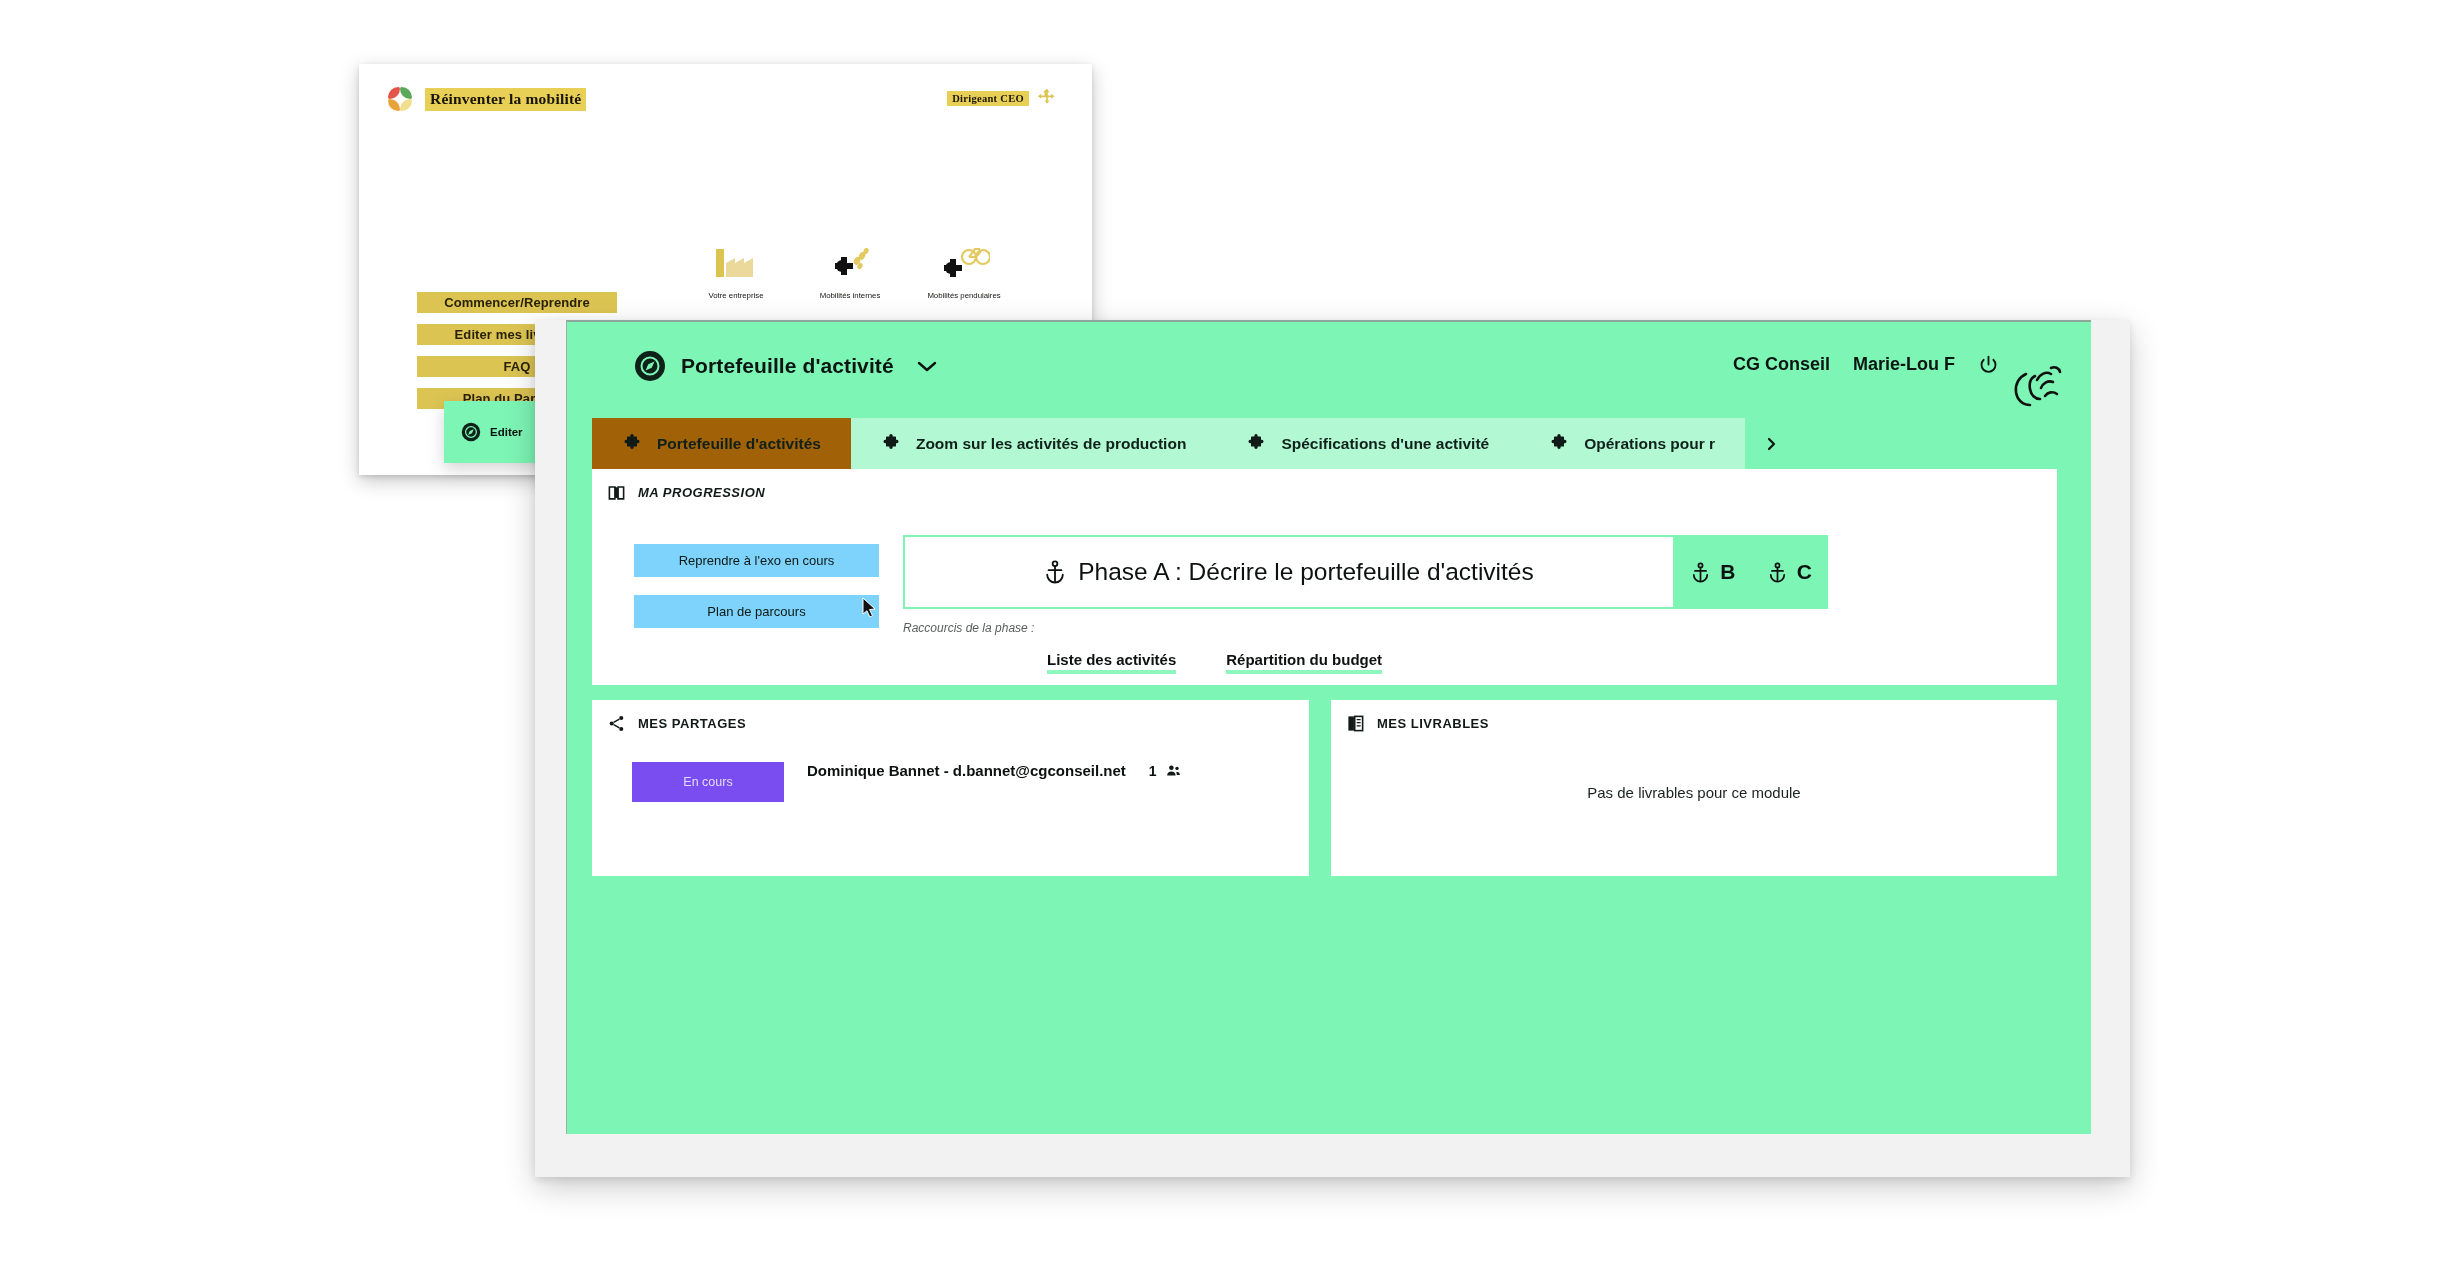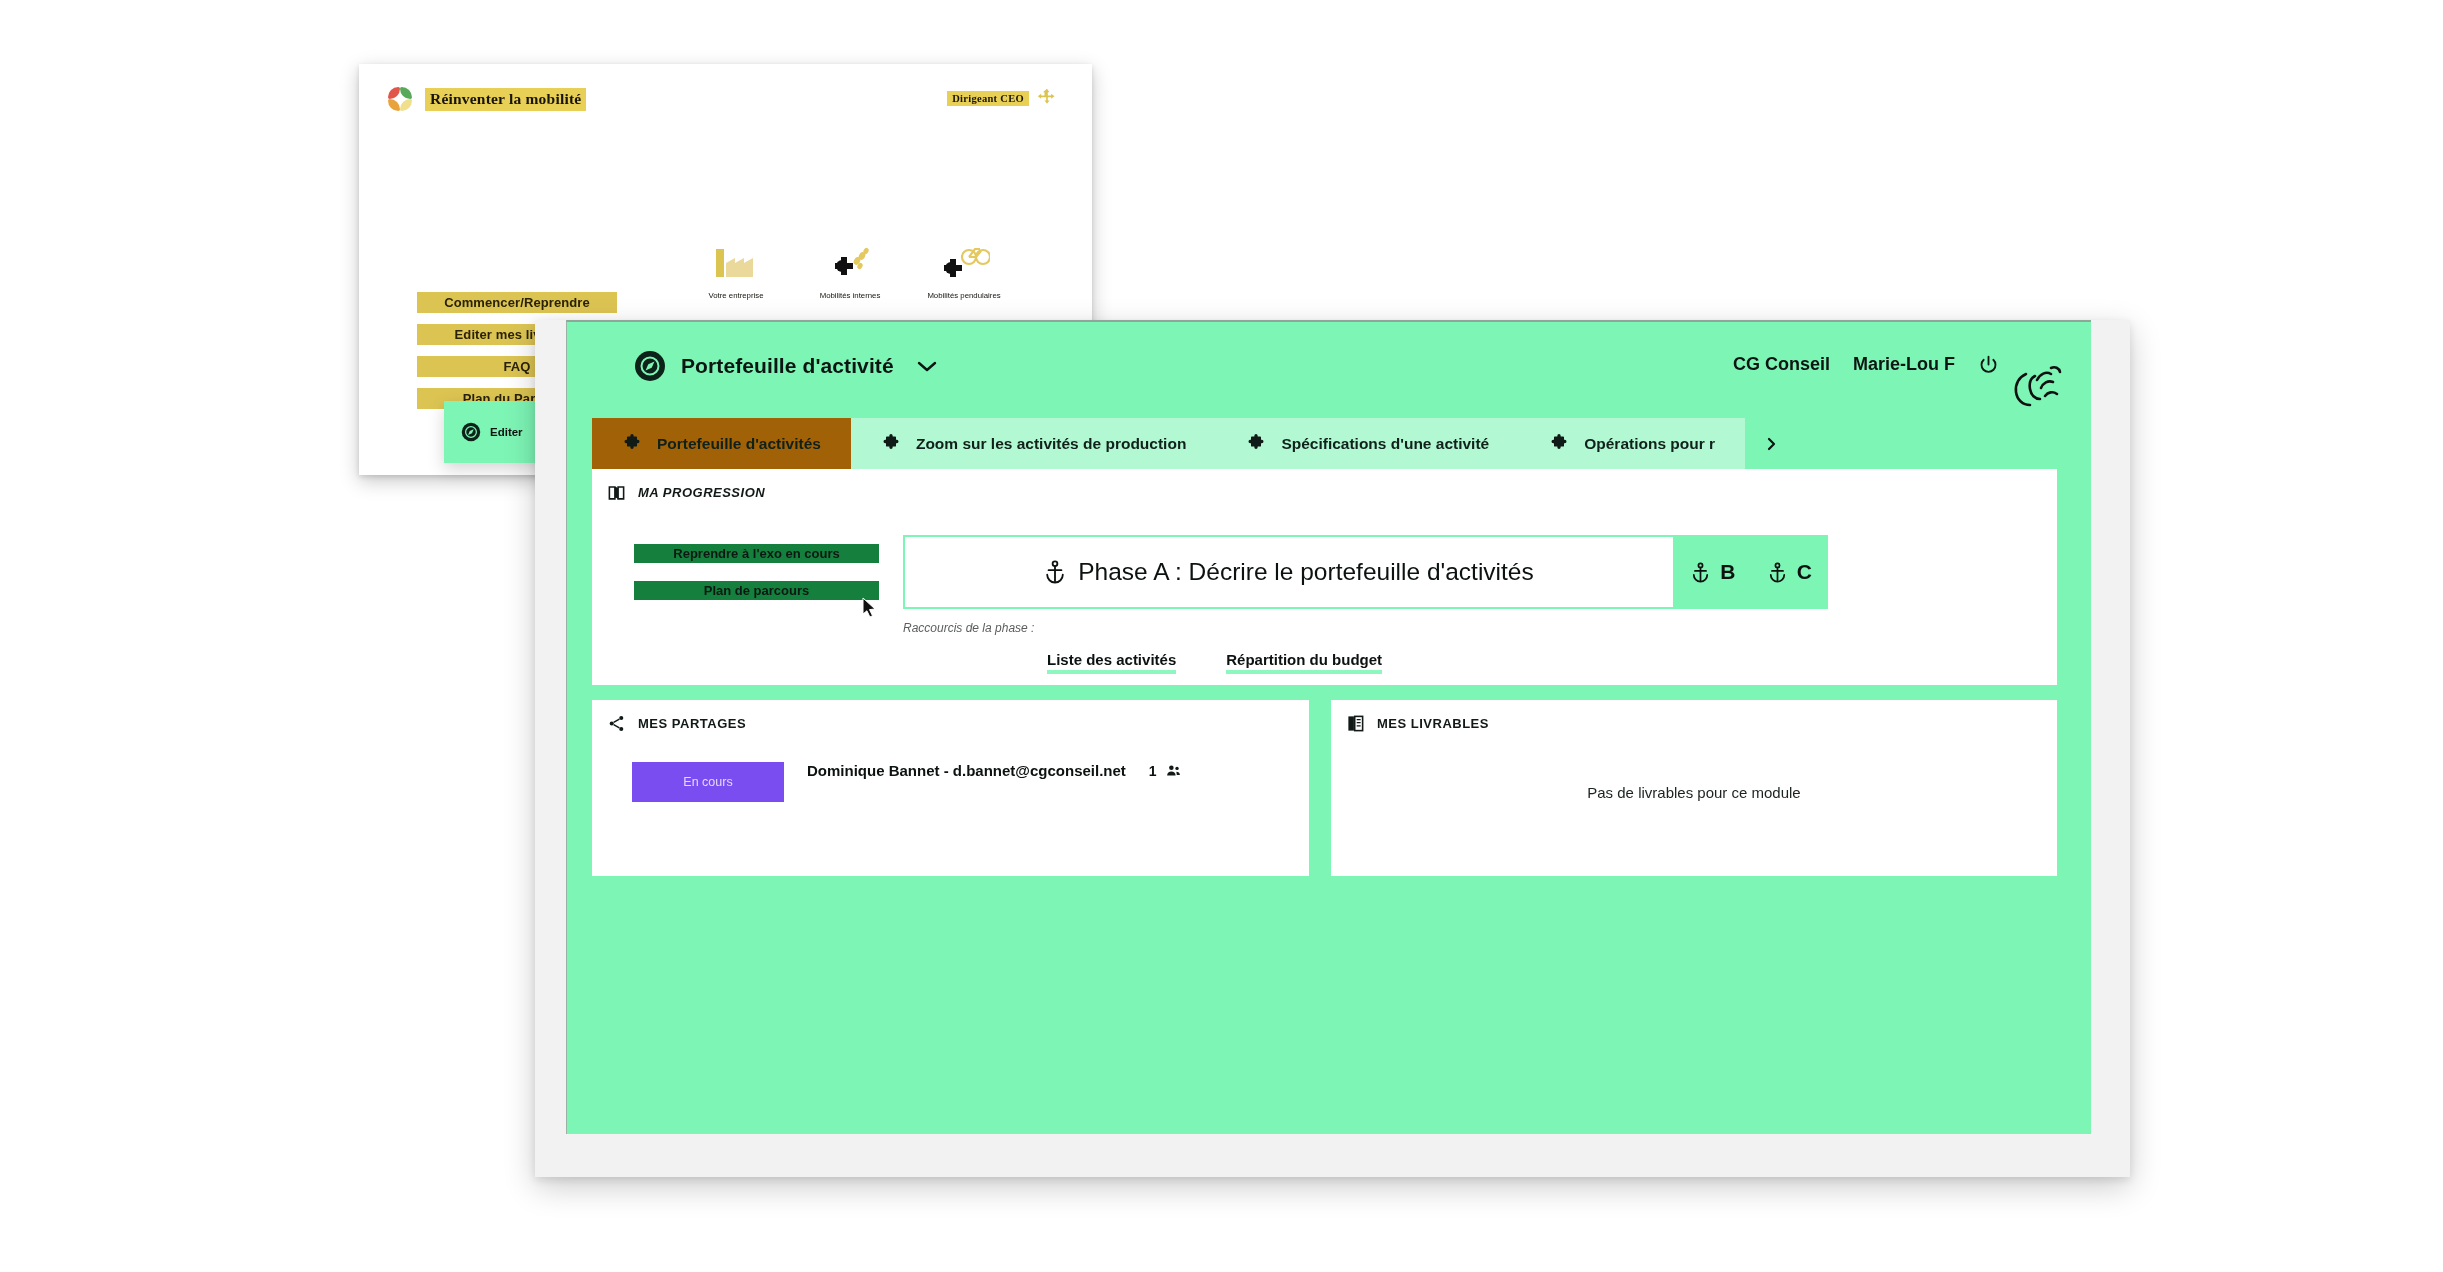--- a/index.html
+++ b/index.html
@@ -167,23 +167,23 @@
     display: flex; align-items: center; gap: 12px; font-style: italic;
   }
   .section-title {
     font-size: 13px; font-weight: bold; color: #111a16; letter-spacing: .5px;
   }
   #prog-actions {
     position: absolute; left: 42px; top: 75px;
     display: flex; flex-direction: column; gap: 18px;
   }
   .green-btn {
-    width: 245px; height: 19px; background: #15803d;
+    width: 245px; height: 33px; background: #7dd3fc;
     display: flex; align-items: center; justify-content: center;
-    font-size: 13px; font-weight: bold; color: #0c1813; white-space: nowrap;
+    font-size: 13px; font-weight: normal; color: #0c1813; white-space: nowrap;
   }
   #cursor { position: absolute; left: 270px; top: 128px; }
 
   #phase-row {
     position: absolute; left: 311px; top: 66px;
     width: 925px; height: 74px;
     background: #7df5b5;
     display: flex; align-items: stretch;
   }
   #phase-main {

